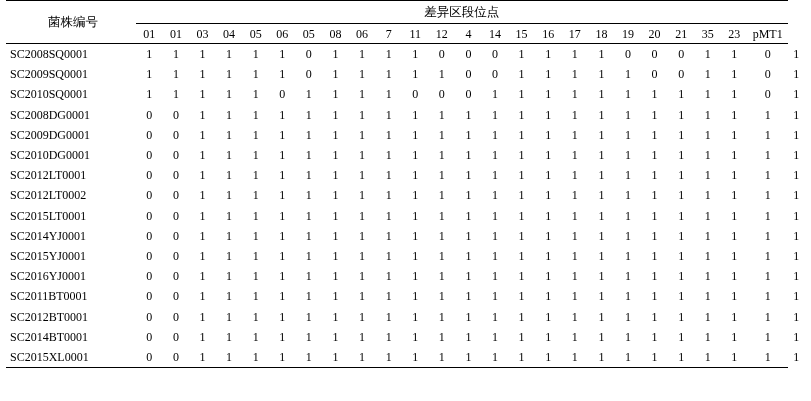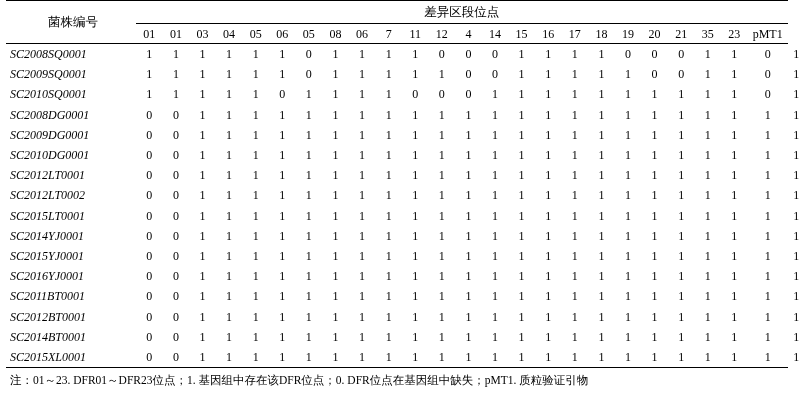--- a/index.html
+++ b/index.html
@@ -74,21 +74,20 @@
   }
   tbody tr.data-row td {
     height: 20.2px;
     font-size: 12px;
   }
   tbody tr.data-row td.strain-cell {
     text-align: left;
     padding-left: 4px !important;
     white-space: nowrap;
     font-size: 12px;
-    font-style: italic;
   }
   .note {
     margin-top: 5px;
     font-size: 11.5px;
     padding-left: 4px;
     line-height: 1.3;
     font-family: "Liberation Serif", serif;
   }
   col.c-strain { width: 130px; }
   col.c-val { width: 26.6px; }
@@ -609,14 +608,13 @@
           <td>1</td>
           <td>1</td>
           <td>1</td>
           <td>1</td>
         </tr>
         <tr class="rule-bottom">
           <td colspan="25"></td>
         </tr>
       </tbody>
   </table>
-  <div class="note">注：01～23. DFR01～DFR23位点；1. 基因组中存在该DFR位点；0. DFR位点在基因组中缺失；pMT1. 质粒验证引物</div>
 </div>
 
 </body></html>

